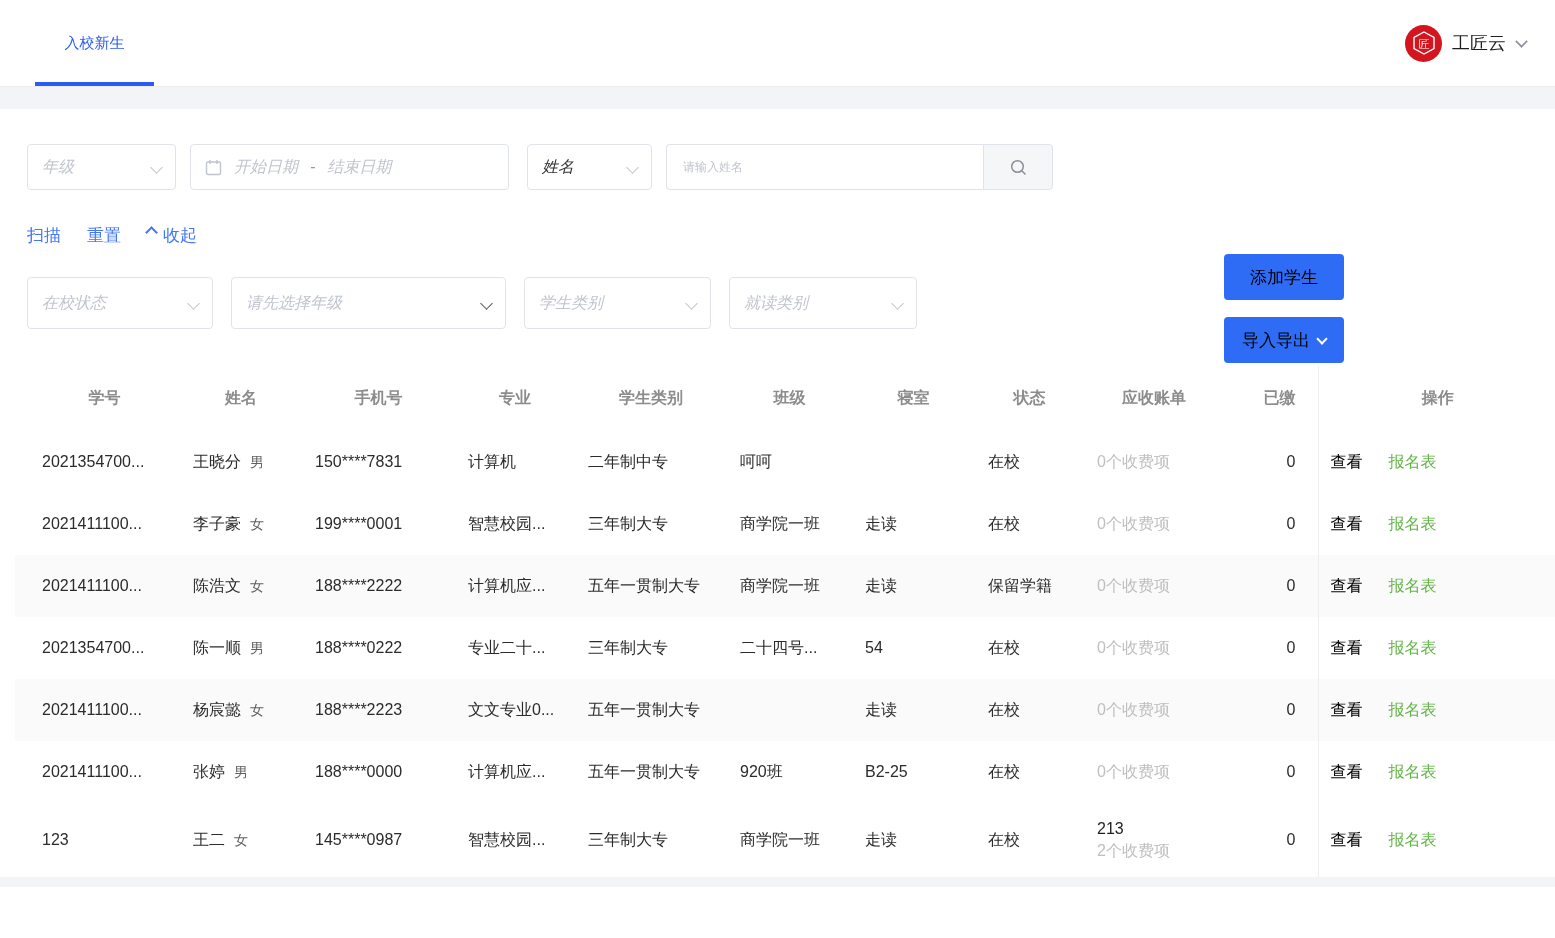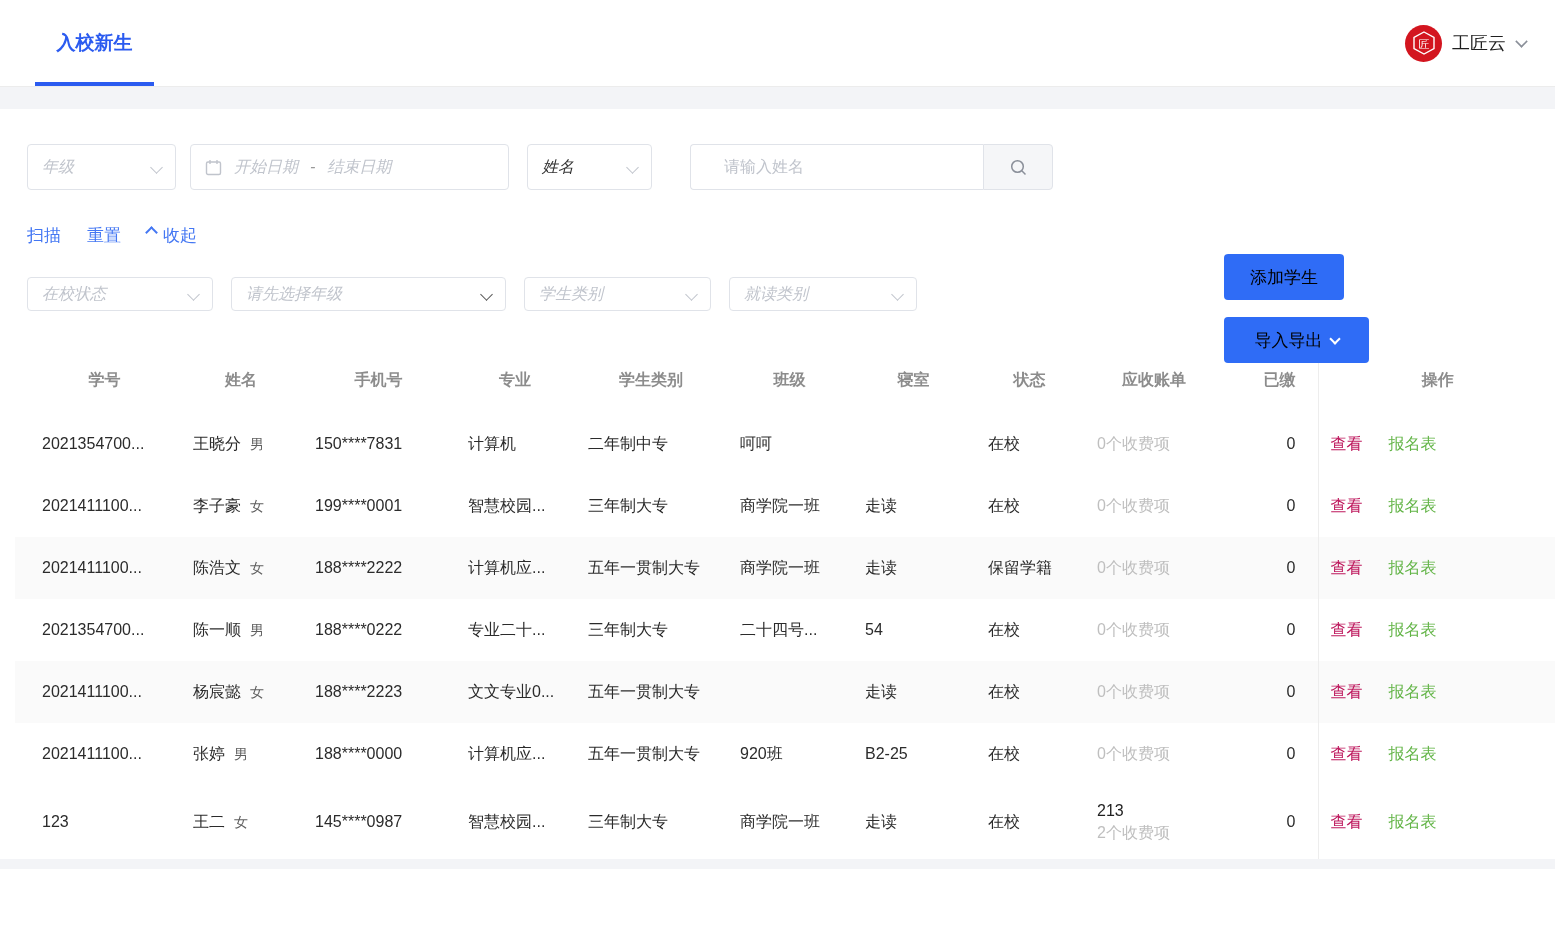--- a/index.html
+++ b/index.html
@@ -4,21 +4,21 @@
 <style>
   * { margin:0; padding:0; box-sizing:border-box; }
   html,body { width:1555px; height:938px; overflow:hidden; background:#fff;
     font-family:"Liberation Sans","DejaVu Sans",sans-serif; color:#303133; }
 
   
   .app-header { position:relative; height:87px; background:#fff;
     border-bottom:1px solid #ececec; display:flex; align-items:center; }
   .tab { position:absolute; left:35px; top:0; height:100%; width:119px;
     display:flex; align-items:center; justify-content:center; cursor:pointer; }
-  .tab-label { color:#2b5bf0; font-size:19px; font-weight:700;text-align:center; }
+  .tab-label { color:#2b5bf0; font-size:15px; font-weight:400;text-align:center; }
   .tab-underline { position:absolute; left:0; bottom:0; width:100%; height:4px; background:#2b5bf0; }
   .brand { position:absolute; right:28px; top:0; height:100%; display:flex; align-items:center; gap:10px; cursor:pointer; }
   .logo-badge { width:37px; height:37px; border-radius:50%; background:#d3151f;
     display:flex; align-items:center; justify-content:center; }
   .brand-name { font-size:18px; color:#1f1f1f; }
   .chev { display:inline-block; width:11px; height:11px; border-right:2px solid #8a8f99;
     border-bottom:2px solid #8a8f99; transform:rotate(45deg) scale(.8); margin-top:-4px; }
 
   .gray-strip { height:22px; background:#f3f4f7; }
   .bottom-strip { height:10px; background:#f3f4f7; }
@@ -32,56 +32,56 @@
   .val { color:#333; }
   .ctrl .sel-chev { margin-left:auto; width:9px; height:9px; border-right:1.5px solid #c0c4cc;
     border-bottom:1.5px solid #c0c4cc; transform:rotate(45deg); }
   .sel-chev.dark { border-color:#555; }
   .grade-select { width:149px; }
   .date-range { width:319px; gap:12px; cursor:pointer; }
   .date-range .dash { color:#999; }
   .name-select { width:125px; margin-left:4px; }
   .input-group { display:flex; height:46px; width:387px; }
   .name-input { flex:1; height:100%; border:1px solid #e0e3e9; border-right:none;
-    border-radius:4px 0 0 4px; padding:0 33px; font-size:16px; outline:none; color:#333;margin-left:24px; }
+    border-radius:4px 0 0 4px; padding:0 16px; font-size:12px; outline:none; color:#333; }
   .name-input::placeholder { color:#c0c4cc; }
   .search-btn { width:70px; height:100%; background:#f5f6f8; border:1px solid #e0e3e9;
     border-radius:0 4px 4px 0; display:flex; align-items:center; justify-content:center; cursor:pointer; }
   .links-row { margin-top:22px; height:46px; display:flex; align-items:center; gap:26px; }
   .tlink { color:#4477f3; font-size:17px; text-decoration:none; cursor:pointer; display:flex; gap:7px; }
   .chev-up { display:inline-block; width:9px; height:9px; border-left:2px solid #4477f3;
     border-top:2px solid #4477f3; transform:rotate(45deg); margin-top:4px; }
   .row3 { margin-top:19px; gap:18px; }
-  .row3 .ctrl { height:34px; }
+  .row3 .ctrl { height:52px; }
   .w186{width:186px;} .w275{width:275px;} .w187{width:187px;} .w188{width:188px;}
 
   .btn-primary { position:absolute; background:#2f6cf6; color:#000000; border:none; border-radius:4px;
     font-size:17px; cursor:pointer; font-family:inherit; display:flex; align-items:center; justify-content:center; gap:8px; }
   .btn-add { left:1224px; top:145px; width:120px; height:46px; }
-  .btn-ie { left:1224px; top:208px; width:145px; height:46px; }
+  .btn-ie { left:1224px; top:208px; width:120px; height:46px; }
   .chev-wh { display:inline-block; width:8px; height:8px; border-right:2px solid #fff;
     border-bottom:2px solid #fff; transform:rotate(45deg); margin-top:-3px; }
 
   
   .table-wrap { margin:37px 0 0 15px; }
   table { border-collapse:collapse; table-layout:fixed; width:1540px; font-size:16px; }
   thead th { height:65px; text-align:center; color:#8c8c8c; font-size:16px; font-weight:700;
     padding:0 10px 0 16px; white-space:nowrap; }
   th:first-child, td:first-child { padding-left:27px; }
   tbody td { height:62px; padding:0 10px 0 16px; white-space:nowrap; overflow:hidden; color:#2b2b2b; }
   tr.striped td { background:#fafafa; }
   tr.tall td { height:74px; }
   .col-paid { text-align:right; padding-right:22px !important; }
   .col-ops { border-left:1px solid #ededed; padding-left:12px !important; }
   .gender { font-size:14px; color:#5f5f5f; margin-left:9px; }
   .bill-muted { color:#bfbfbf; }
   .bill-amount { color:#1f1f1f; line-height:22px; }
   .bill-sub { color:#bfbfbf; line-height:22px; }
   .op-link { text-decoration:none; font-size:16px; cursor:pointer; }
-  .op-view { color:#be185d; margin-right:26px; }
+  .op-view { color:#000000; margin-right:26px; }
   .op-form { color:#62b446; }
 </style>
 </head>
 <body>
 
 <header class="app-header">
   <div class="tab">
     <span class="tab-label">入校新生</span>
     <span class="tab-underline"></span>
   </div>

